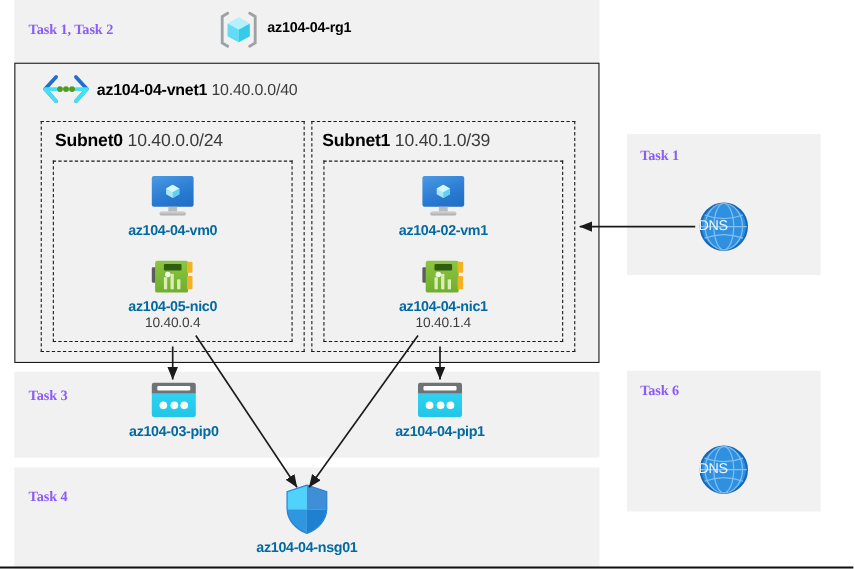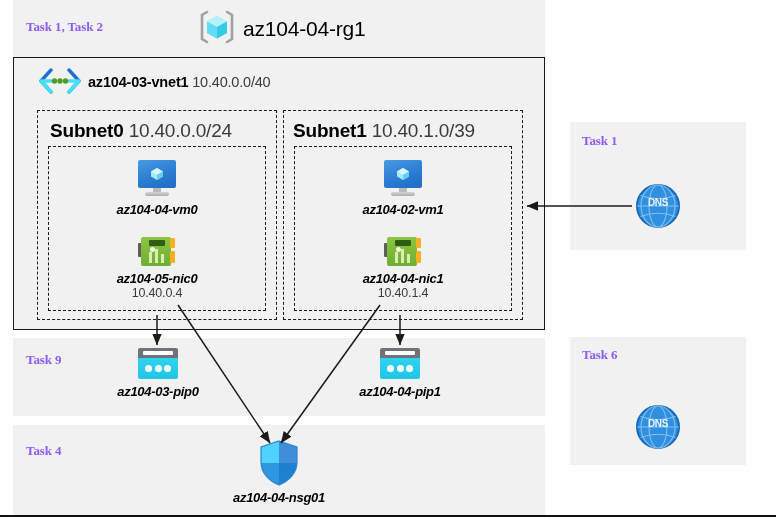--- a/index.html
+++ b/index.html
@@ -4,43 +4,43 @@
 <style>
   html,body{margin:0;padding:0;background:#ffffff;}
   body{width:776px;height:517px;position:relative;overflow:hidden;
        font-family:"Liberation Sans","DejaVu Sans",sans-serif;}
 
   .panel{position:absolute;background:#f1f1f1;box-sizing:border-box;}
   .task-label{position:absolute;color:#8b5cf6;font-weight:bold;font-size:13px;letter-spacing:-0.1px;font-family:Liberation Serif, serif;}
 
   
   #rg-panel{left:13px;top:0;width:532px;height:57px;}
-  #rg-title{position:absolute;left:243px;top:17px;font-size:21px;font-weight:normal;color:#000;letter-spacing:-0.2px;}
+  #rg-title{position:absolute;left:243px;top:17px;font-size:13px;font-weight:bold;color:#000;letter-spacing:-0.2px;}
 
   
   #vnet-panel{left:13px;top:57px;width:532px;height:273px;border:1.6px solid #1a1a1a;background:#f1f1f1;}
   #vnet-title{position:absolute;left:88px;top:74px;font-size:14.5px;color:#3b3b3b;letter-spacing:-0.2px;}
   #vnet-title b{color:#000;}
 
   
   .subnet{position:absolute;border:1.6px dashed #1a1a1a;box-sizing:border-box;}
   #subnet0{left:37px;top:110px;width:240px;height:210px;}
   #subnet1{left:283px;top:110px;width:240px;height:210px;}
-  .subnet-title{position:absolute;font-size:19px;color:#3b3b3b;letter-spacing:-0.2px;}
+  .subnet-title{position:absolute;font-size:16px;color:#3b3b3b;letter-spacing:-0.2px;}
   .subnet-title b{color:#000;}
   #subnet0-title{left:50px;top:120px;}
   #subnet1-title{left:293px;top:120px;}
 
   
   .vmbox{position:absolute;border:1.4px dashed #1a1a1a;box-sizing:border-box;}
   #vmbox0{left:48px;top:146px;width:218px;height:165px;}
   #vmbox1{left:294px;top:146px;width:218px;height:165px;}
 
   .node{position:absolute;text-align:center;}
-  .node .nlabel{font-size:13px;font-weight:bold;color:#000000;letter-spacing:-0.3px;white-space:nowrap;font-style:italic;}
+  .node .nlabel{font-size:13px;font-weight:bold;color:#0369a1;letter-spacing:-0.3px;white-space:nowrap;}
   .node .nsub{font-size:12.5px;color:#3b3b3b;letter-spacing:-0.2px;white-space:nowrap;}
 
   
   .icon{display:block;margin:0 auto;}
 
   
   .vm-ico{width:44px;height:38px;position:relative;}
   .vm-ico .screen{position:absolute;left:3px;top:0;width:38px;height:28px;border-radius:2px;
      background:linear-gradient(160deg,#4b9ae4 0%,#2b7cd3 55%,#1f6cc4 100%);}
   .vm-ico .cube{position:absolute;left:15px;top:7px;width:14px;height:14px;}
@@ -67,22 +67,22 @@
   .pip-ico .barin{position:absolute;left:5px;top:3px;width:30px;height:4px;background:#fdfdfd;border-radius:1px;}
   .pip-ico .body{position:absolute;left:0;top:10px;width:40px;height:21px;border-radius:0 0 2px 2px;
      background:linear-gradient(180deg,#2fd2ef 0%,#21c6e8 100%);}
   .pip-ico .pd{position:absolute;top:17px;width:7px;height:7px;border-radius:50%;background:#fbfeff;}
 
   
   .nsg-ico{width:40px;height:46px;position:relative;}
 
   
   .dns-ico{width:46px;height:46px;position:relative;}
-  .dns-ico .txt{position:absolute;left:0;top:14px;width:46px;text-align:center;
-     font-size:10px;font-weight:bold;color:#eaf4fd;letter-spacing:-0.3px;}
+  .dns-ico .txt{position:absolute;left:0;top:14px;width:46px;
+     font-size:13px;font-weight:normal;color:#eaf4fd;letter-spacing:-0.3px;}
 
   
   .vnet-ico{width:44px;height:26px;position:relative;}
 
   
   .rg-ico{width:38px;height:38px;position:relative;}
 
   
   #task5-panel{left:570px;top:122px;width:176px;height:128px;}
   #task6-panel{left:570px;top:337px;width:176px;height:128px;}
@@ -125,21 +125,21 @@
       <path d="M13 13 L3 13 L13 24" fill="none" stroke="#46e0f5" stroke-width="3.4" stroke-linecap="round" stroke-linejoin="round"></path>
       <path d="M31 2 L41 13 L31 24" fill="none" stroke="#1f6fd0" stroke-width="3.4" stroke-linecap="round" stroke-linejoin="round"></path>
       <path d="M31 13 L41 13 L31 24" fill="none" stroke="#46e0f5" stroke-width="3.4" stroke-linecap="round" stroke-linejoin="round"></path>
       <circle cx="16.5" cy="13" r="2.7" fill="#4e9c22"></circle>
       <circle cx="22" cy="13" r="2.7" fill="#4e9c22"></circle>
       <circle cx="27.5" cy="13" r="2.7" fill="#4e9c22"></circle>
     </svg>
   </div>
 </div>
 <div id="vnet-title">
-  <b>az104-03-vnet1</b>
+  <b>az104-04-vnet1</b>
   <span>10.40.0.0/40</span>
 </div>
 
 <div class="subnet" id="subnet0"></div>
 <div class="subnet-title" id="subnet0-title">
   <b>Subnet0</b>
   <span>10.40.0.0/24</span>
 </div>
 <div class="vmbox" id="vmbox0"></div>
 
@@ -208,21 +208,21 @@
       <div class="trace3"></div>
     <div class="dot"></div>
       <div class="tabA"></div>
       <div class="tabB"></div>
   </div>
   <div class="nlabel" style="margin-top:3px;">az104-04-nic1</div>
   <div class="nsub">10.40.1.4</div>
 </div>
 
 <div class="panel" id="task3-panel"></div>
-<div class="task-label" style="left:26px;top:352px;">Task 9</div>
+<div class="task-label" style="left:26px;top:352px;">Task 3</div>
 
 <div class="node" style="left:108px;top:348px;width:100px;">
   <div class="pip-ico icon">
     <div class="bar"></div>
       <div class="barin"></div>
       <div class="body"></div>
     <div class="pd" style="left:7px;"></div>
       <div class="pd" style="left:16.5px;"></div>
       <div class="pd" style="left:26px;"></div>
   </div>

